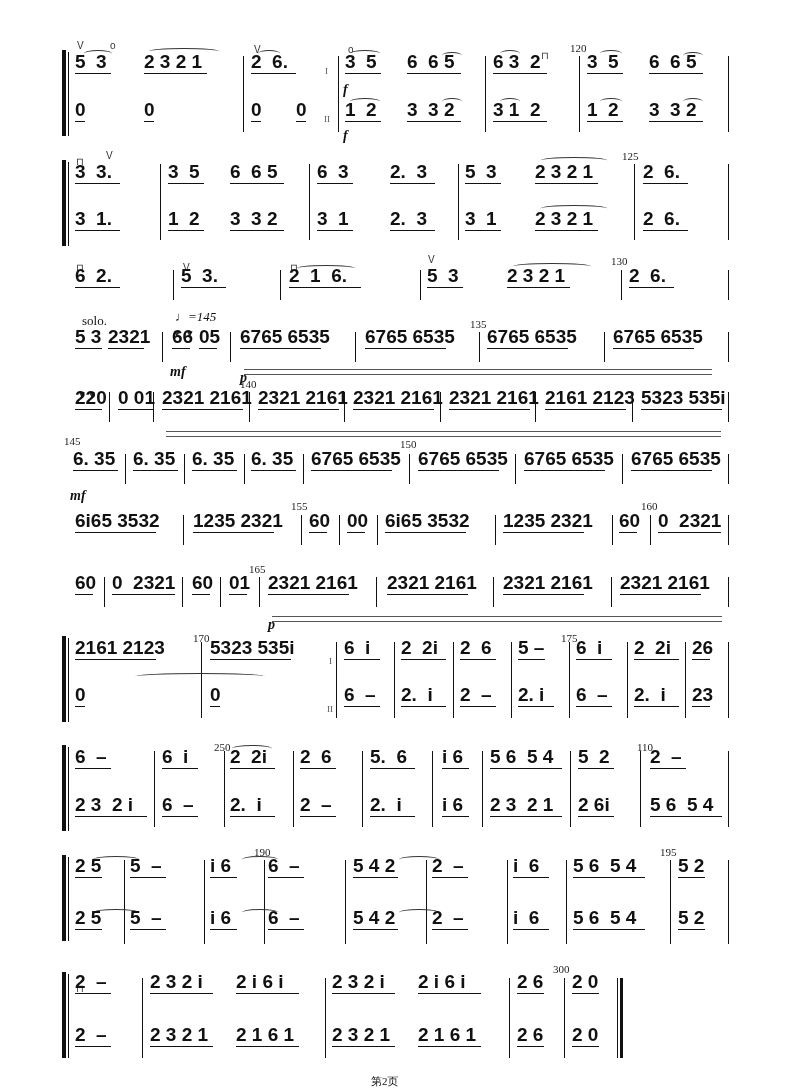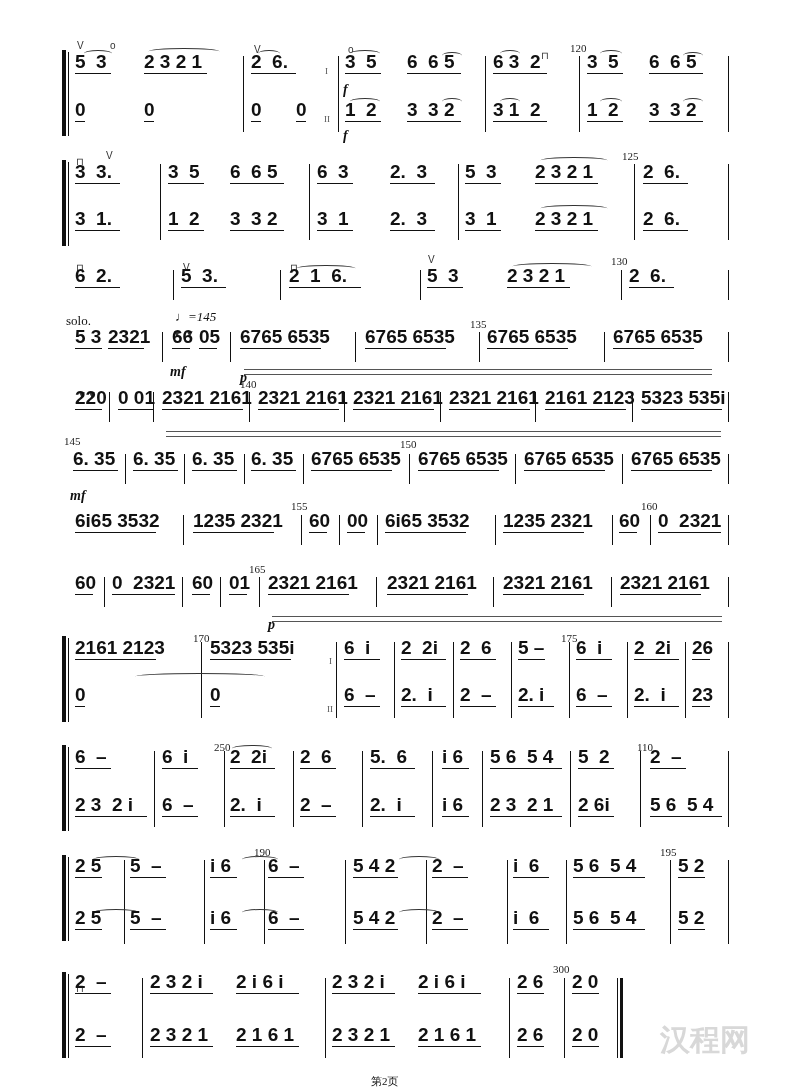--- a/index.html
+++ b/index.html
@@ -171,21 +171,21 @@
   <span class="mark" style="left:348px;top:44px;">o</span>
   <span class="mark" style="left:541px;top:50px;">⊓</span>
   <span class="mark" style="left:76px;top:156px;">⊓</span>
   <span class="mark" style="left:106px;top:150px;">V</span>
   <span class="mark" style="left:76px;top:262px;">⊓</span>
   <span class="mark" style="left:183px;top:262px;">V</span>
   <span class="mark" style="left:290px;top:262px;">⊓</span>
   <span class="mark" style="left:428px;top:254px;">V</span>
   <span class="mark" style="left:76px;top:983px;">⊓</span>
 
-  <span class="solo" style="left:66px;top:313px;">solo.</span>
+  <span class="solo" style="left:82px;top:313px;">solo.</span>
   <span class="solo" style="left:175px;top:309px;font-style:italic;">♩=145</span>
   <span class="mark" style="left:172px;top:328px;">▼ ▼</span>
   <span class="mark" style="left:77px;top:389px;">▼▼</span>
 
   <div id="dyn-layer">
       <span class="dyn" style="left: 343px; top: 82px;">f</span>
       <span class="dyn" style="left: 343px; top: 128px;">f</span>
       <span class="dyn" style="left: 170px; top: 364px;">mf</span>
       <span class="dyn" style="left: 240px; top: 370px;">p</span>
       <span class="dyn" style="left: 70px; top: 488px;">mf</span>
@@ -507,15 +507,14 @@
       <div class="ul1" style="left: 332px; top: 1046px; width: 63px;"></div>
       <span class="n" style="left: 418px; top: 1025px;">2 1 6 1</span>
       <div class="ul1" style="left: 418px; top: 1046px; width: 63px;"></div>
       <span class="n" style="left: 517px; top: 1025px;">2 6</span>
       <div class="ul1" style="left: 517px; top: 1046px; width: 27px;"></div>
       <span class="n" style="left: 572px; top: 1025px;">2 0</span>
       <div class="ul1" style="left: 572px; top: 1046px; width: 27px;"></div>
     </div>
 
   <span class="footer" style="left:371px;top:1074px;">第2页</span>
-  <span class="wm" style="left:660px;top:1020px;">汉程网</span>
   <span class="wm2" style="left:672px;top:1092px;">WWW.HTTPCN.COM</span>
 </div>
 
 </body></html>

